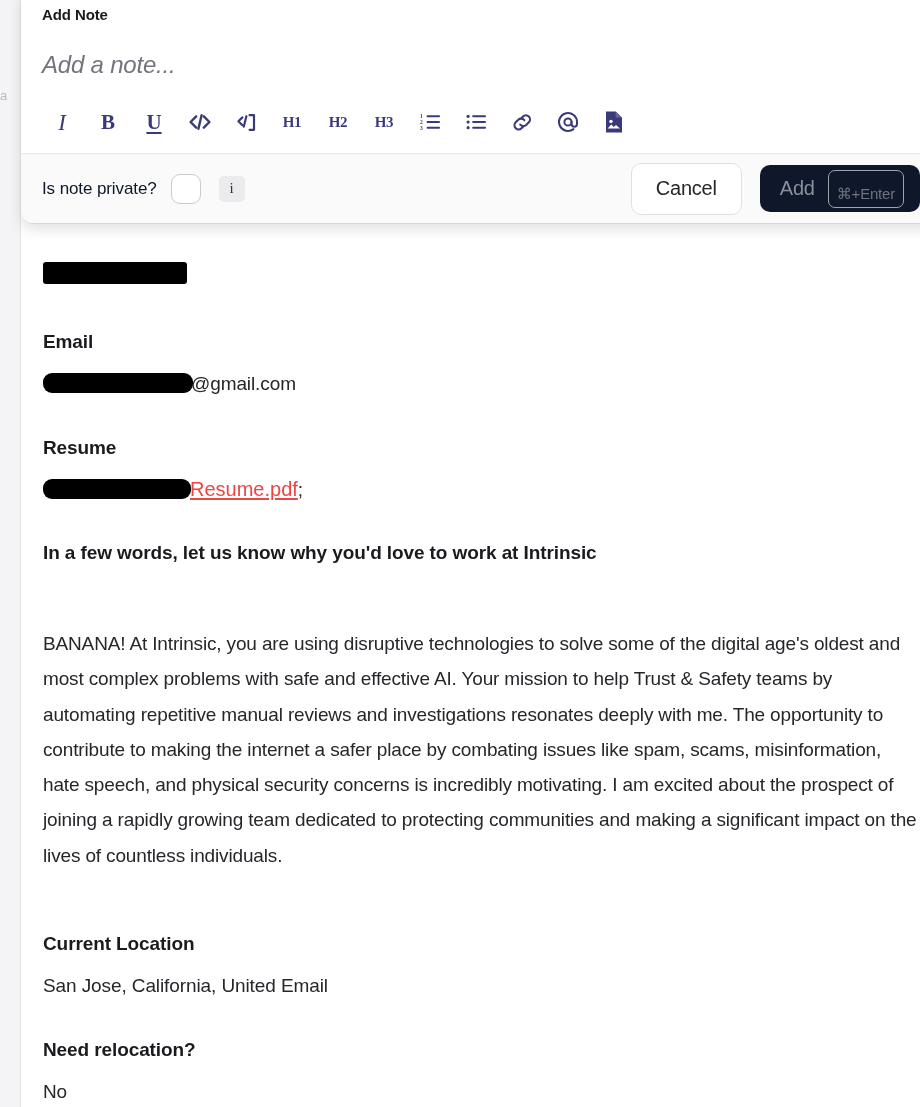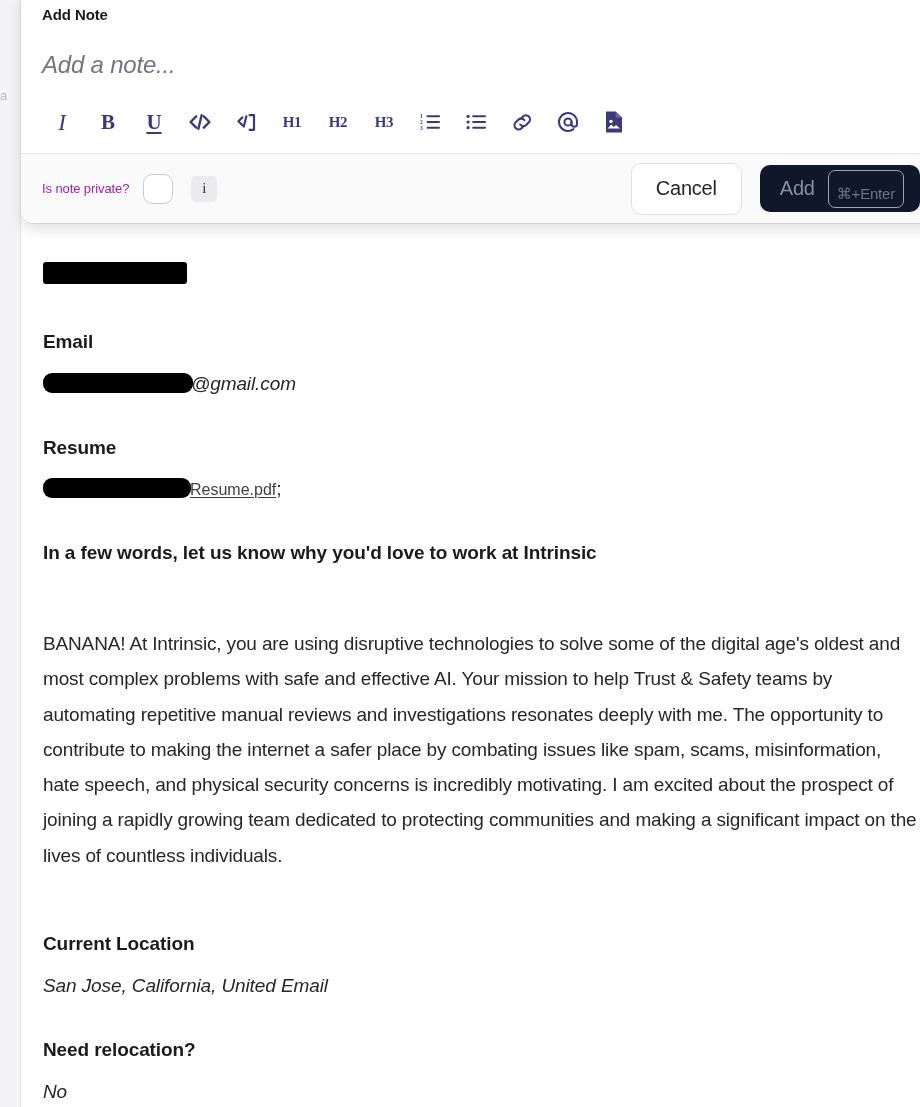--- a/index.html
+++ b/index.html
@@ -60,21 +60,20 @@
     font-size: 19px;
     font-weight: 700;
     color: #1b1b1f;
     letter-spacing: -0.1px;
   }
   .field-value {
     font-size: 19px;
     font-weight: 400;
     color: #26262b;
     letter-spacing: -0.1px;
-    font-style: italic;
   }
 
   .redaction {
     display: inline-block;
     background: #000000;
     border-radius: 2px;
     vertical-align: -3px;
   }
 
   
@@ -88,24 +87,24 @@
 
   .row-email-label  { position: absolute; left: 21px; top: 331px; }
   .row-email-value  { position: absolute; left: 21px; top: 373px; white-space: nowrap; }
   .row-email-value .redaction { width: 150px; height: 20px; border-radius: 9px; margin-right: -2px; }
 
   .row-resume-label { position: absolute; left: 21px; top: 437px; }
   .row-resume-value { position: absolute; left: 21px; top: 478px; white-space: nowrap; }
   .row-resume-value .redaction { width: 148px; height: 20px; border-radius: 9px; margin-right: -1px; }
 
   .resume-link {
-    color: #404040;
+    color: #ef4444;
     text-decoration: underline;
     text-underline-offset: 2px;
-    font-size: 16px;
+    font-size: 20px;
     cursor: pointer;
   }
   .resume-semicolon { color: #26262b; font-size: 19px; }
 
   .row-q-title     { position: absolute; left: 21px; top: 542px; width: 880px; }
   .row-q-answer    { position: absolute; left: 21px; top: 583px; width: 875px; margin-top: 43px; }
   .row-q-answer p  {
     font-size: 19px;
     line-height: 35.3px;
     color: #26262b;
@@ -191,22 +190,22 @@
 
   
   .note-footer {
     display: flex;
     align-items: center;
     background: #fafafa;
     padding: 14px 21px;
     height: 69px;
   }
   .private-label {
-    font-size: 13px;
-    color: #a21caf;
+    font-size: 17px;
+    color: #0f172a;
     letter-spacing: -0.1px;
   }
   .private-checkbox {
     width: 30px;
     height: 30px;
     margin-left: 14px;
     background: #ffffff;
     border: 1px solid #c9cbd1;
     border-radius: 9px;
     cursor: pointer;

